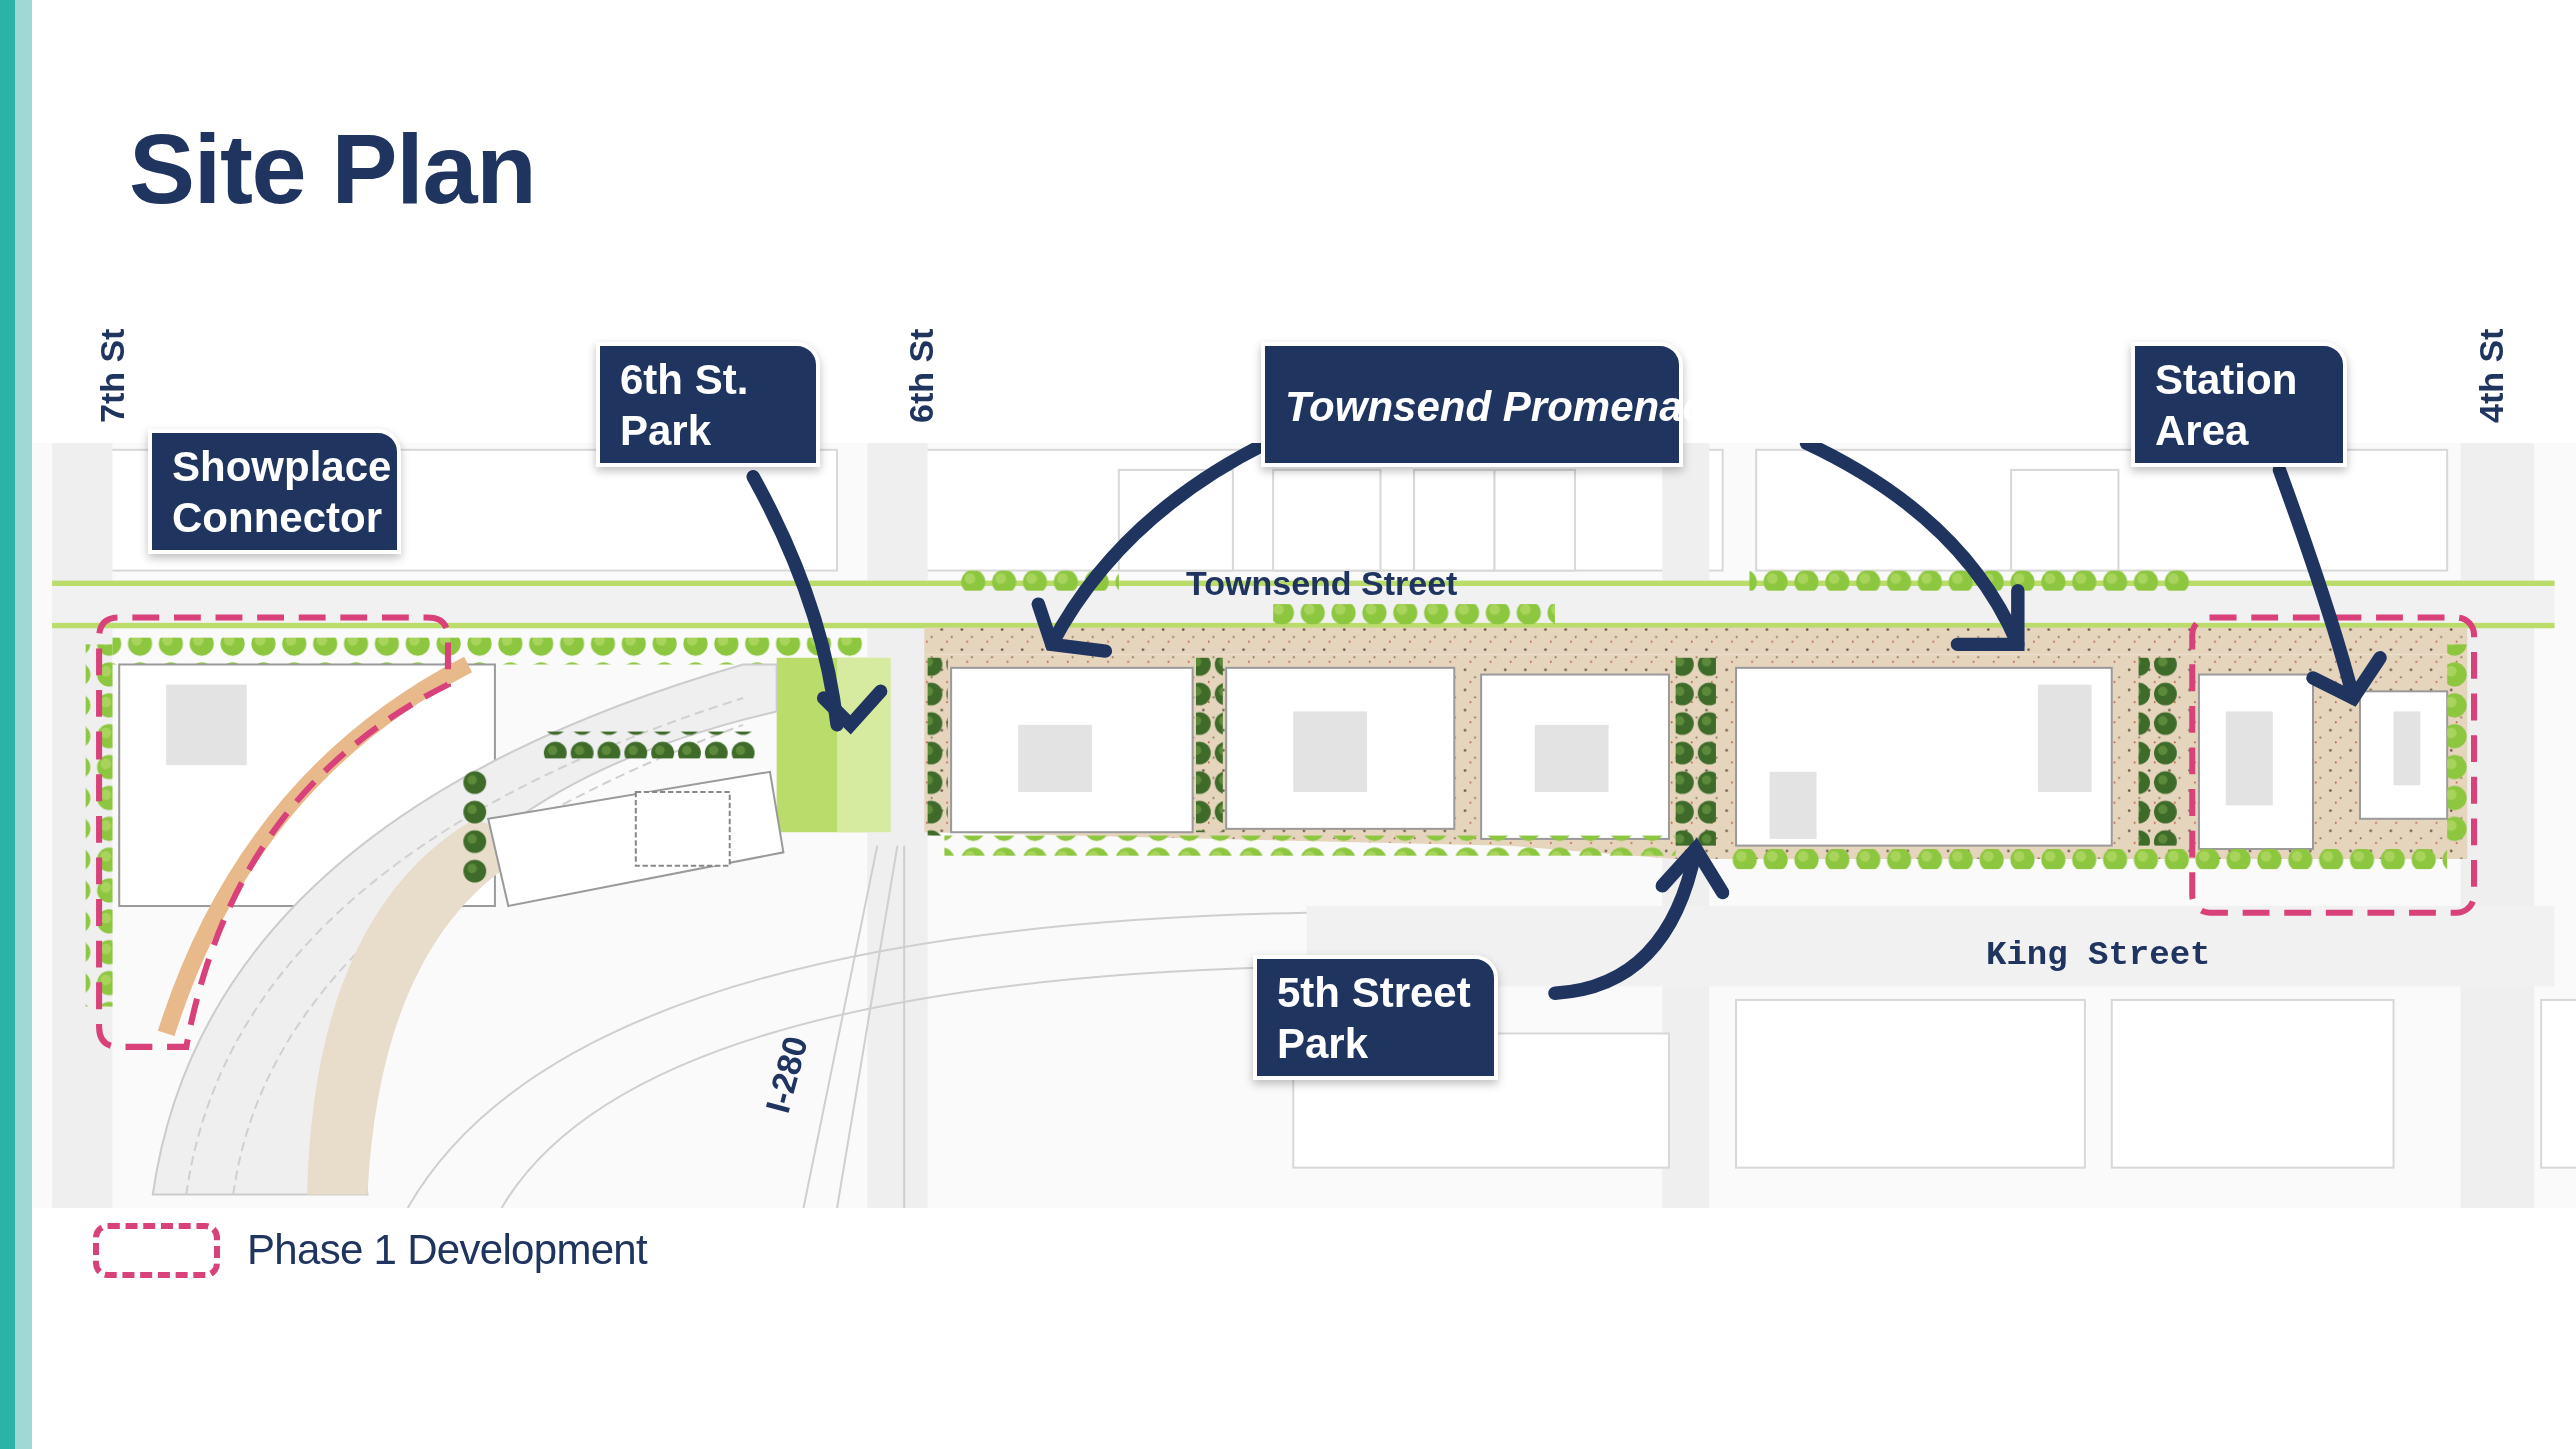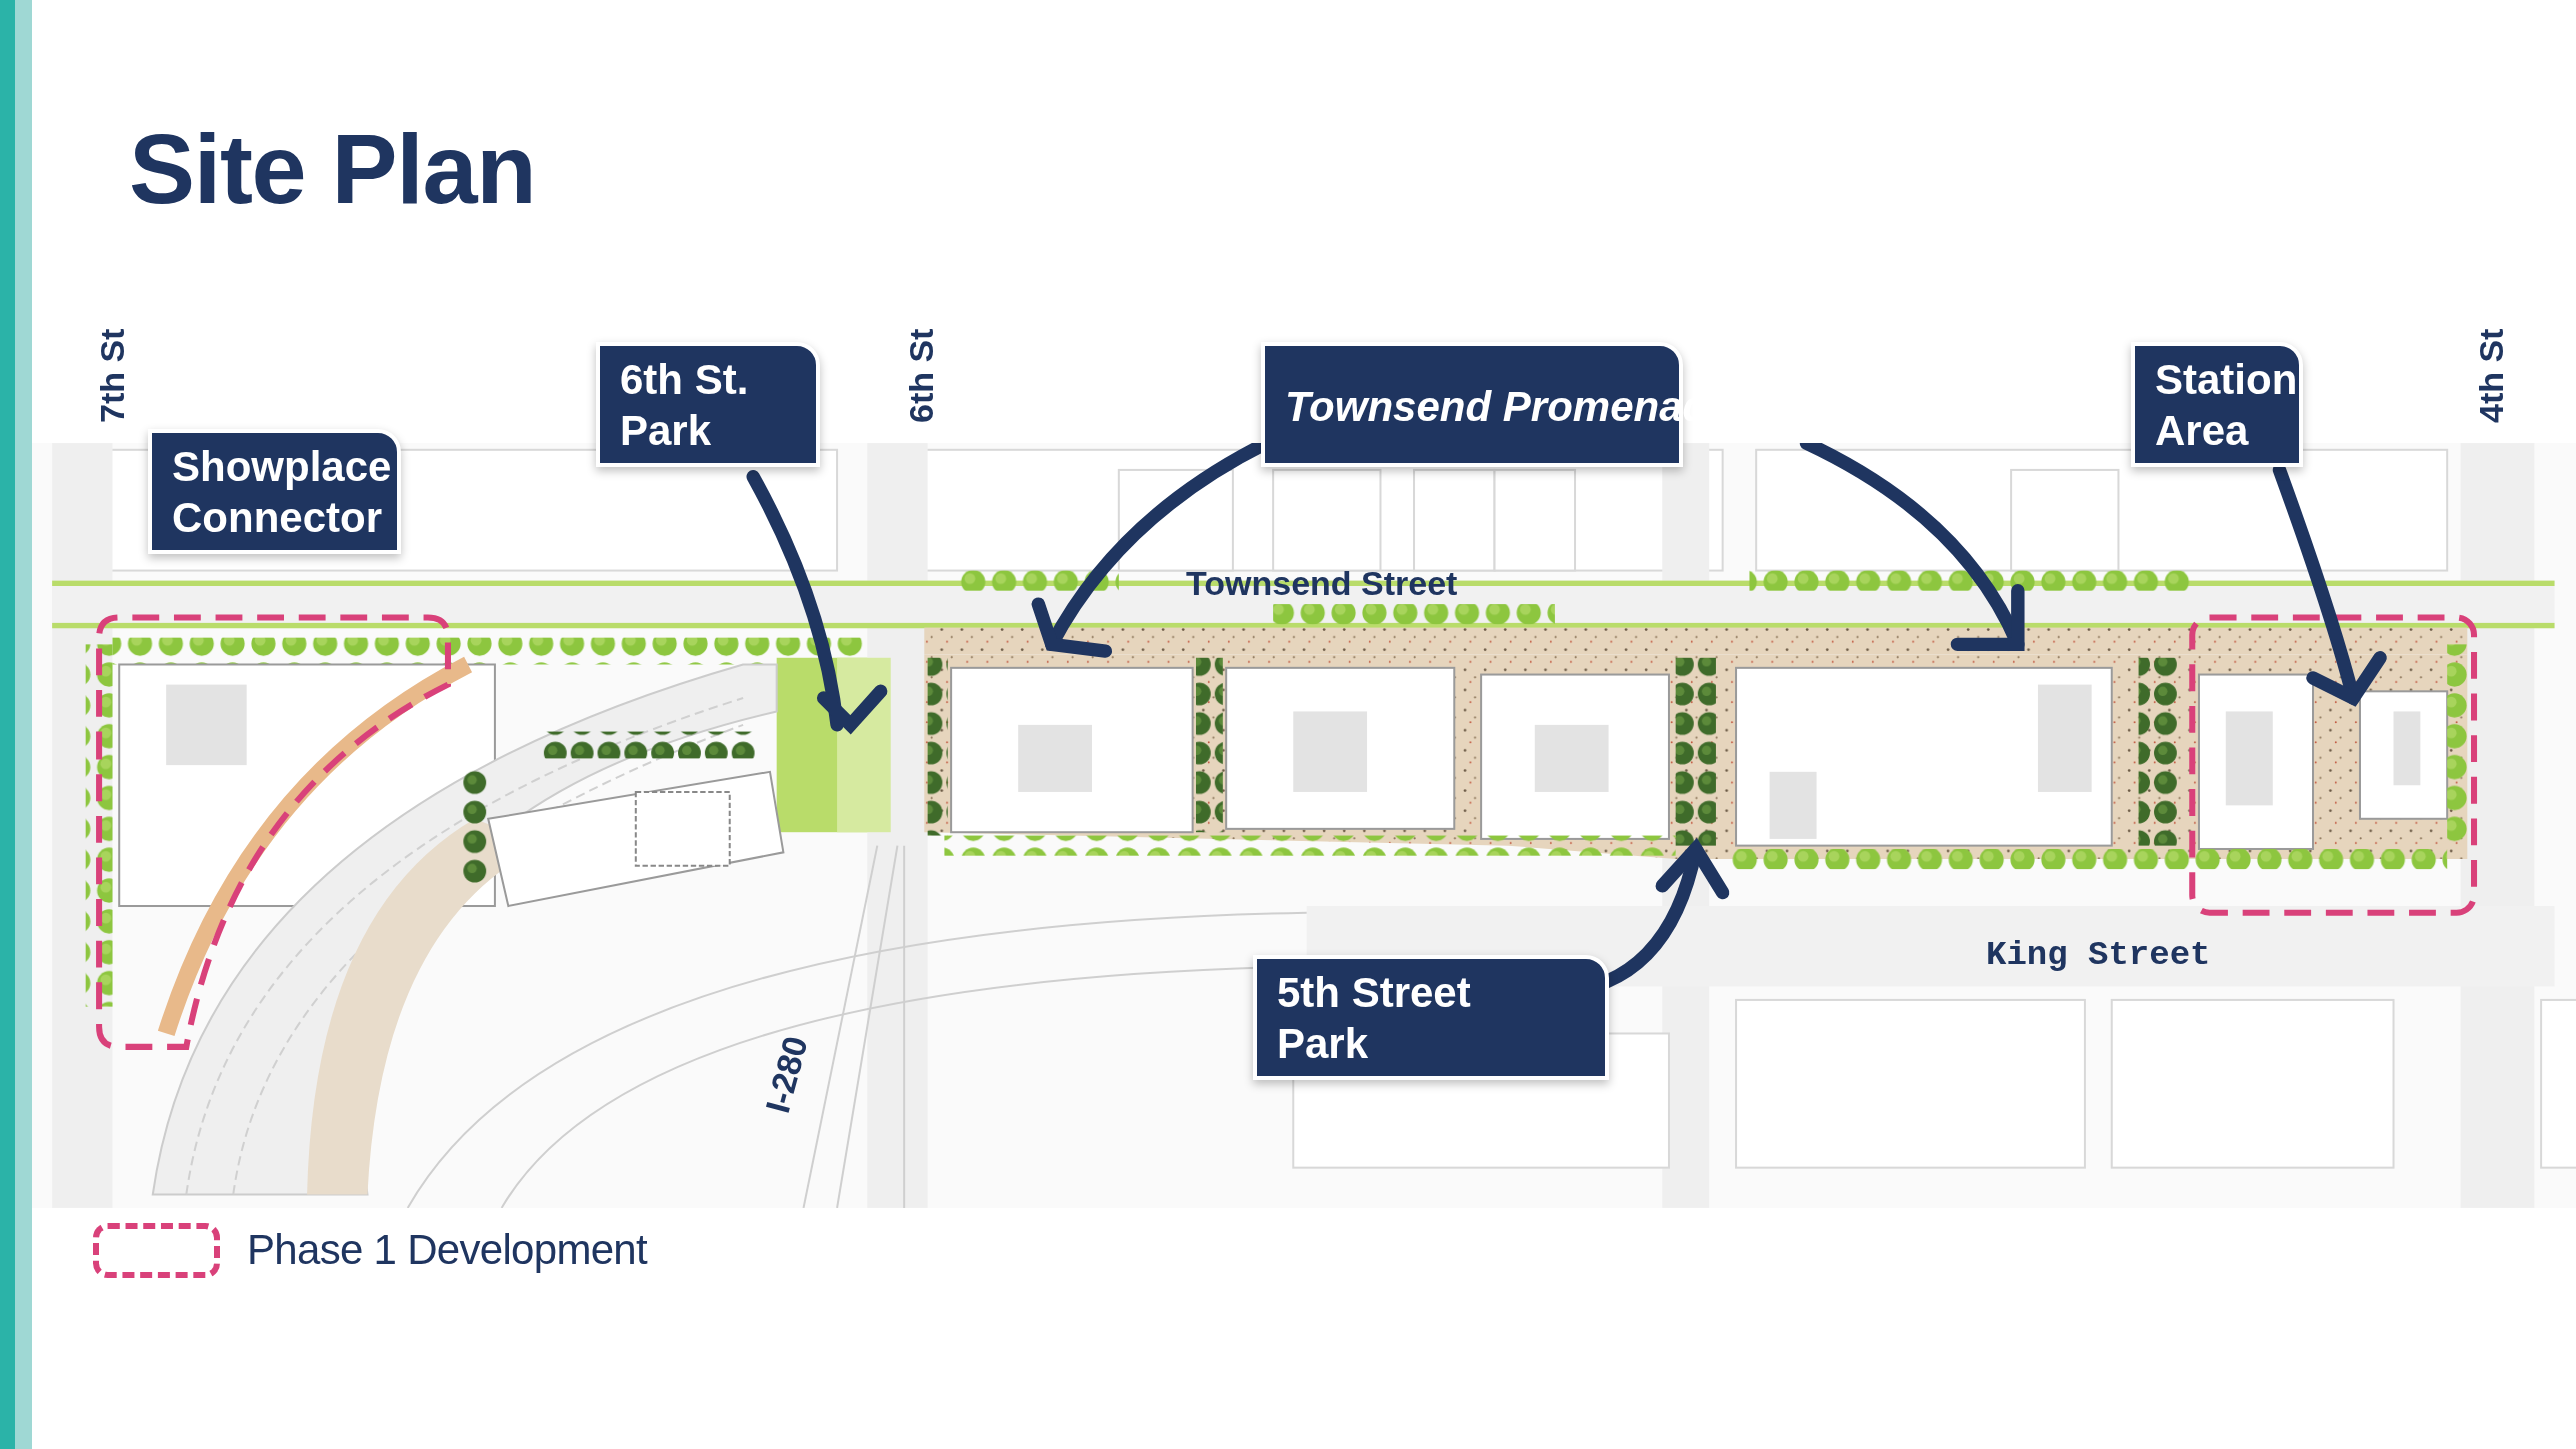--- a/index.html
+++ b/index.html
@@ -181,25 +181,25 @@
   <span>Showplace</span>
   <span>Connector</span>
 </div>
 <div class="callout" style="left:596px; top:342px; width:224px; height:125px;">
   <span>6th St.</span>
   <span>Park</span>
 </div>
 <div class="callout" style="left:1261px; top:342px; width:422px; height:125px; padding-top:35px;font-style:italic;">
   <span>Townsend Promenade</span>
 </div>
-<div class="callout" style="left:2131px; top:342px; width:172px; height:125px;">
+<div class="callout" style="left:2131px; top:342px; width:216px; height:125px;">
   <span>Station</span>
   <span>Area</span>
 </div>
-<div class="callout" style="left:1253px; top:955px; width:356px; height:125px;">
+<div class="callout" style="left:1253px; top:955px; width:245px; height:125px;">
   <span>5th Street</span>
   <span>Park</span>
 </div>
 
 <div class="legend">
   <div class="legend-swatch"></div>
   <div class="legend-label">Phase 1 Development</div>
 </div>
 
 

